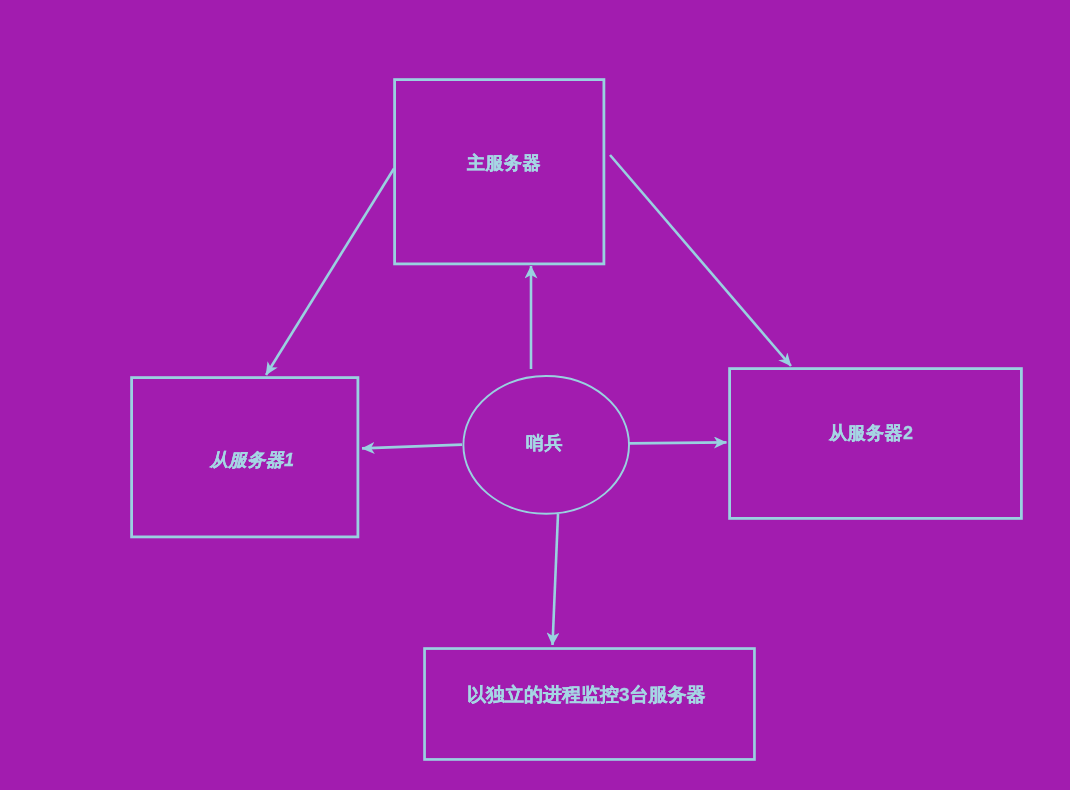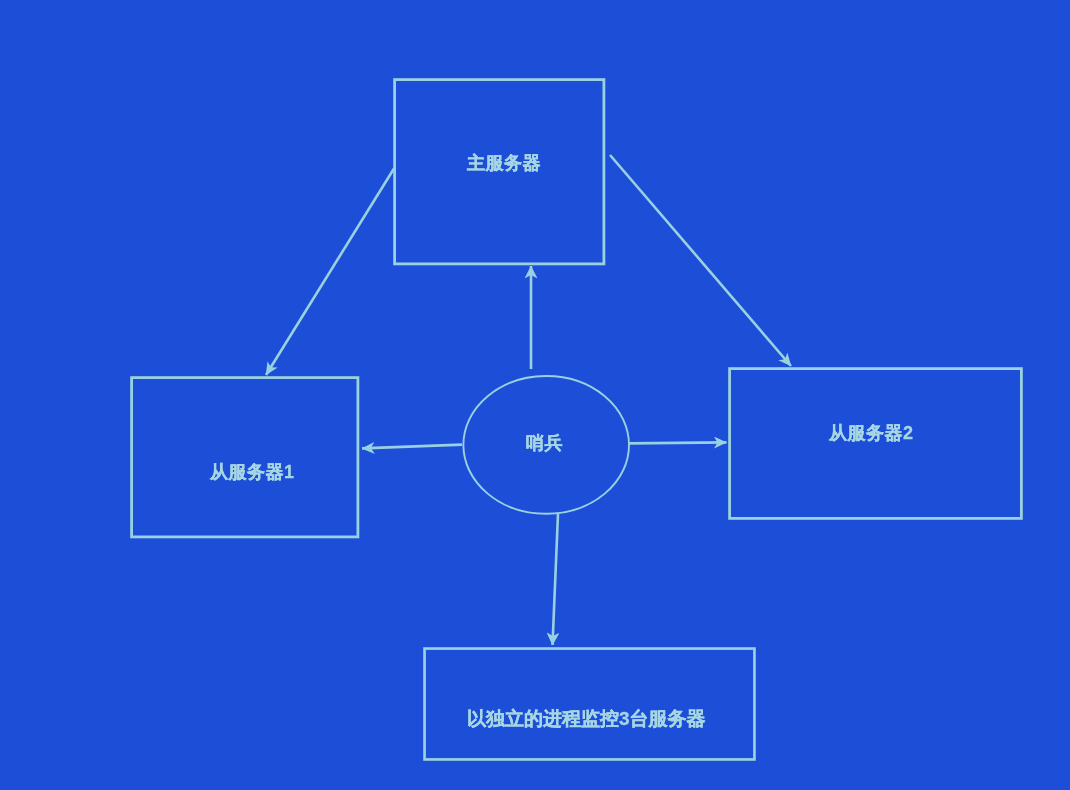--- a/index.html
+++ b/index.html
@@ -1,18 +1,18 @@
 <!DOCTYPE html>
 <html><head>
 <meta charset="utf-8">
 <style>
   html,body{margin:0;padding:0;}
   body{width:1070px;height:790px;background:#ffffff;overflow:hidden;
        font-family:"Liberation Sans",sans-serif;}
-  #stage{position:relative;width:1070px;height:790px;background:#1d4ed8;}
+  #stage{position:relative;width:1070px;height:790px;background:#a21caf;}
   svg.layer{position:absolute;left:0;top:0;width:1070px;height:790px;}
   .node-label{position:absolute;color:#a6d6e4;font-weight:bold;font-size:18px;-webkit-text-stroke:0.28px #a6d6e4;
     letter-spacing:0.5px;white-space:pre;}
   .note-text{position:absolute;left:467px;top:681px;color:#a6d6e4;font-weight:bold;-webkit-text-stroke:0.28px #a6d6e4;
     font-size:19px;line-height:27px;white-space:pre;}
 </style>
 </head>
 <body>
 
 <div id="stage">
@@ -38,17 +38,17 @@
     <g fill="none" stroke="#99d1e0">
       <rect stroke-width="2.8" x="394.59999999999997" y="79.60000000000001" width="209.29999999999998" height="184.29999999999998"></rect>
       <rect stroke-width="2.8" x="131.6" y="377.59999999999997" width="226.29999999999998" height="159.29999999999998"></rect>
       <rect stroke-width="2.8" x="729.6" y="368.59999999999997" width="291.8" height="149.79999999999998"></rect>
       <ellipse stroke-width="1.9" cx="546.1999999999999" cy="444.9" rx="82.8" ry="68.9"></ellipse>
       <rect stroke-width="2.7" x="424.55" y="648.5500000000001" width="329.90000000000003" height="110.89999999999999"></rect>
     </g>
   </svg>
 
   <div class="node-label" style="left: 467px; top: 151px;">主服务器</div>
-  <div class="node-label" style="left: 210px; top: 460px;">从服务器1</div>
+  <div class="node-label" style="left: 210px; top: 448px; font-style: italic;">从服务器1</div>
   <div class="node-label" style="left: 829px; top: 421px;">从服务器2</div>
   <div class="node-label" style="left: 526px; top: 431px; text-align: center;">哨兵</div>
-  <div class="note-text" style="left: 467px; top: 681px; margin-top: 24px;"><div>以独立的进程监控3台服务器</div></div>
+  <div class="note-text" style="left: 467px; top: 681px;"><div>以独立的进程监控3台服务器</div></div>
 </div>
 
 </body></html>

